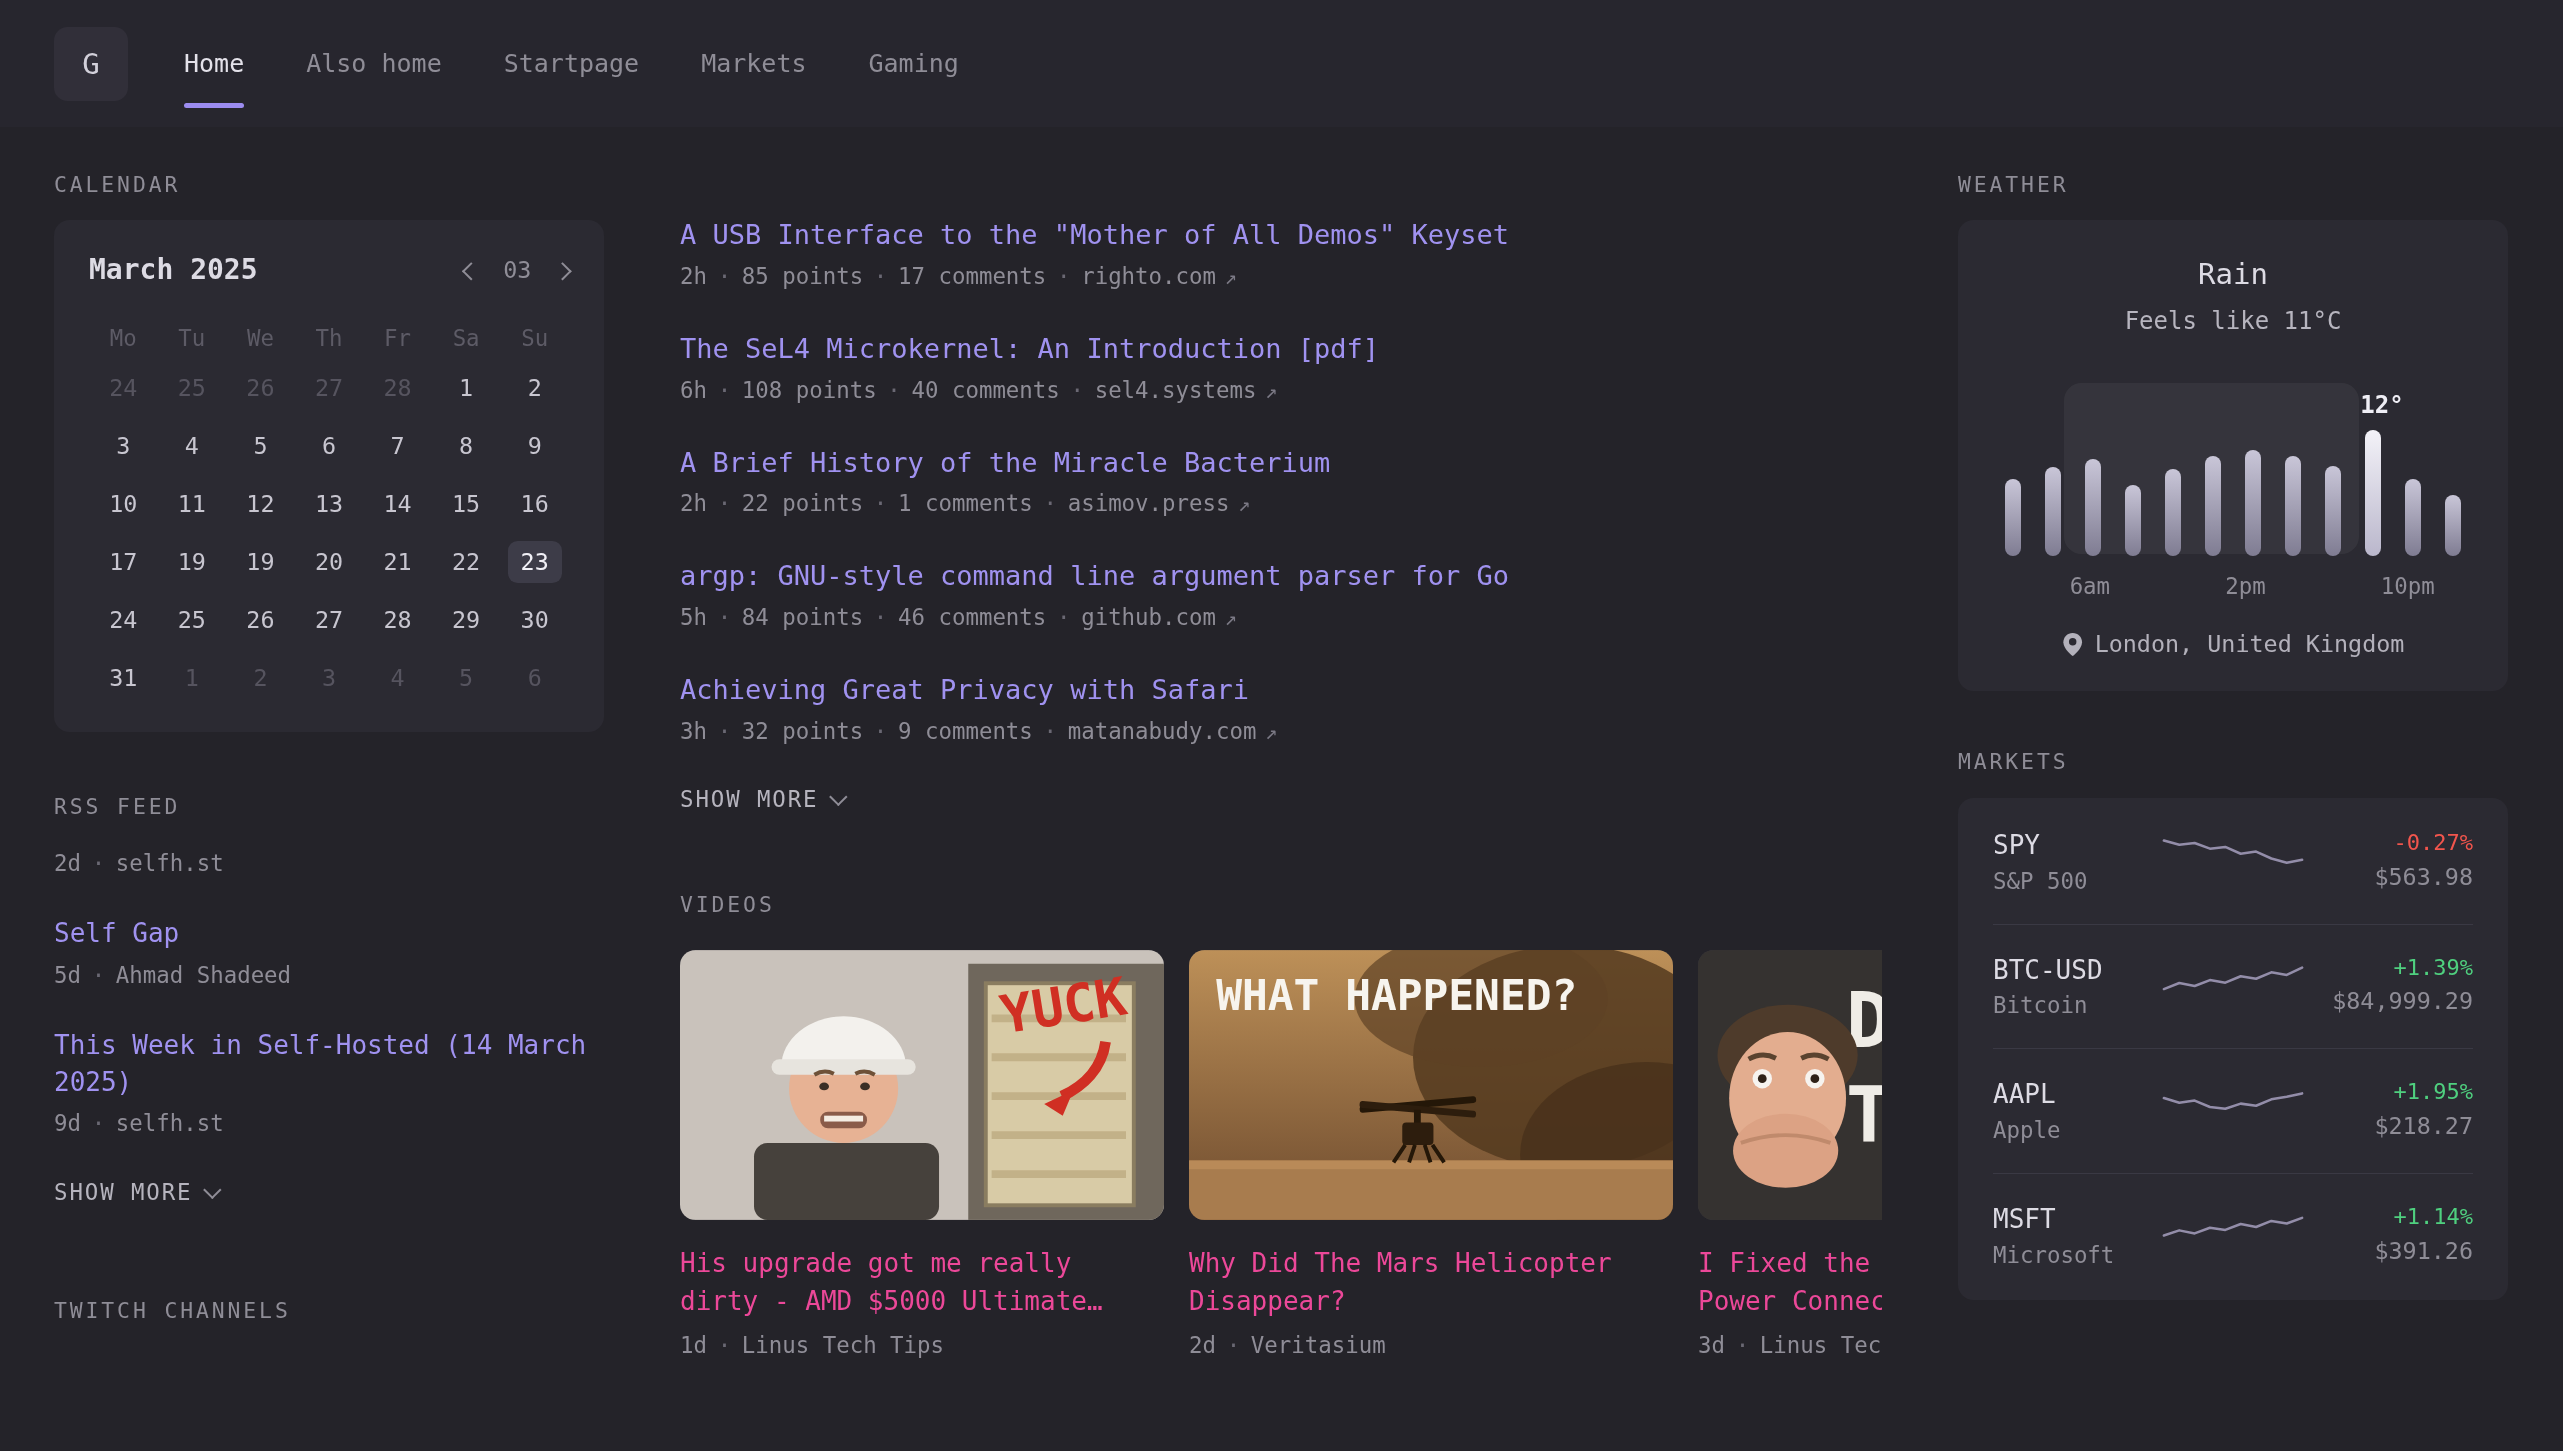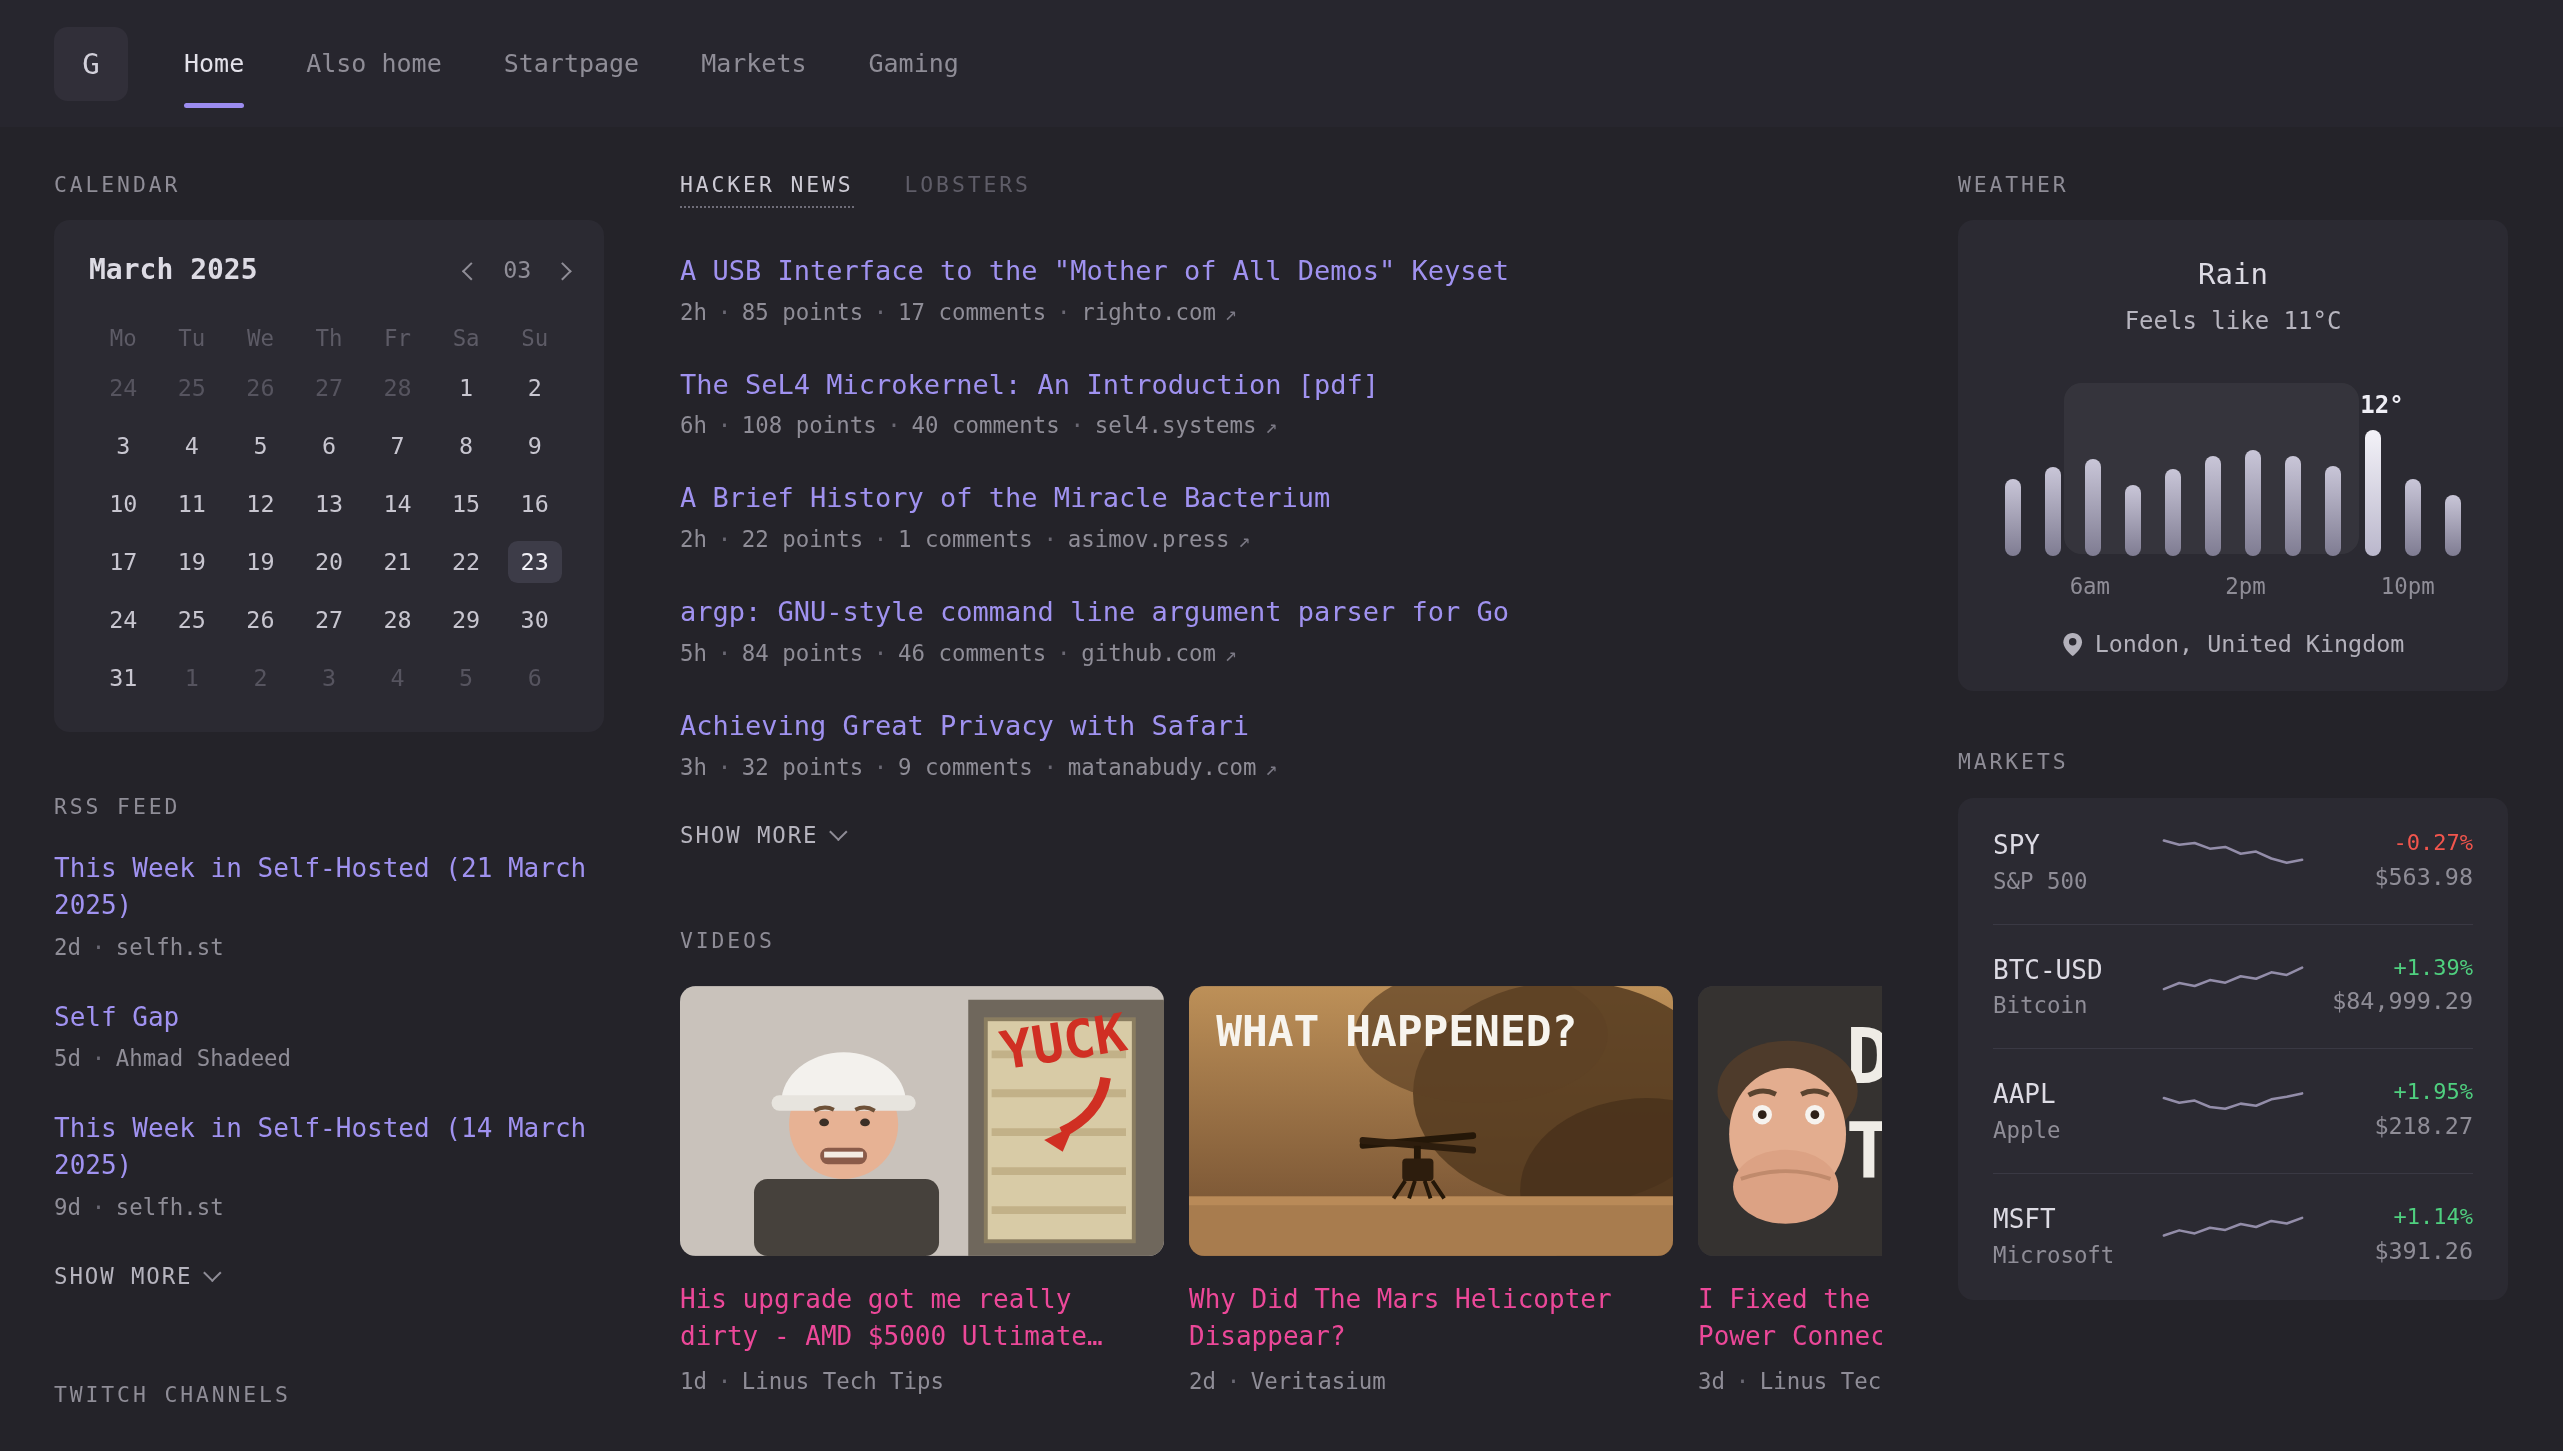--- a/index.html
+++ b/index.html
@@ -294,21 +294,20 @@
           </div>
           <div class="cal-cell out" data-interactable="false">
             <span>6</span>
           </div>
         </div>
     </div>
 
     <div class="section-label rss-label" data-interactable="false">RSS FEED</div>
     <div class="feed" data-interactable="false">
       <div class="feed-item" data-interactable="false">
-        <a class="feed-title" data-interactable="true">This Week in Self-Hosted (21 March 2025)</a>
         <div class="meta" data-interactable="false">
           <span data-interactable="false">2d</span><span class="dot" data-interactable="false"></span><a class="source-link" data-interactable="true">selfh.st</a>
         </div>
       </div>
       <div class="feed-item" data-interactable="false">
         <a class="feed-title" data-interactable="true">Self Gap</a>
         <div class="meta" data-interactable="false">
           <span data-interactable="false">5d</span><span class="dot" data-interactable="false"></span><a class="source-link" data-interactable="true">Ahmad Shadeed</a>
         </div>
       </div>
@@ -321,24 +320,20 @@
       <div class="show-more" data-interactable="true">
         <span data-interactable="false">SHOW MORE</span>
           <i class="chev chev-down" data-interactable="false"></i>
       </div>
     </div>
 
     <div class="section-label twitch-label" data-interactable="false">TWITCH CHANNELS</div>
   </aside>
 
   <section data-interactable="false">
-    <div class="tabs" data-interactable="false">
-      <a class="tab active" data-interactable="true">HACKER NEWS</a>
-      <a class="tab" data-interactable="true">LOBSTERS</a>
-    </div>
 
     <div class="news-list" data-interactable="false">
       <div class="news-item" data-interactable="false">
         <a class="news-title" data-interactable="true">A USB Interface to the "Mother of All Demos" Keyset</a>
         <div class="meta" data-interactable="false">
           <span data-interactable="false">2h</span><span class="dot" data-interactable="false"></span><span data-interactable="false">85 points</span><span class="dot" data-interactable="false"></span><a class="source-link" data-interactable="true">17 comments</a><span class="dot" data-interactable="false"></span><a class="source-link" data-interactable="true">righto.com</a><span class="ext" data-interactable="false"></span>
         </div>
       </div>
       <div class="news-item" data-interactable="false">
         <a class="news-title" data-interactable="true">The SeL4 Microkernel: An Introduction [pdf]</a>

